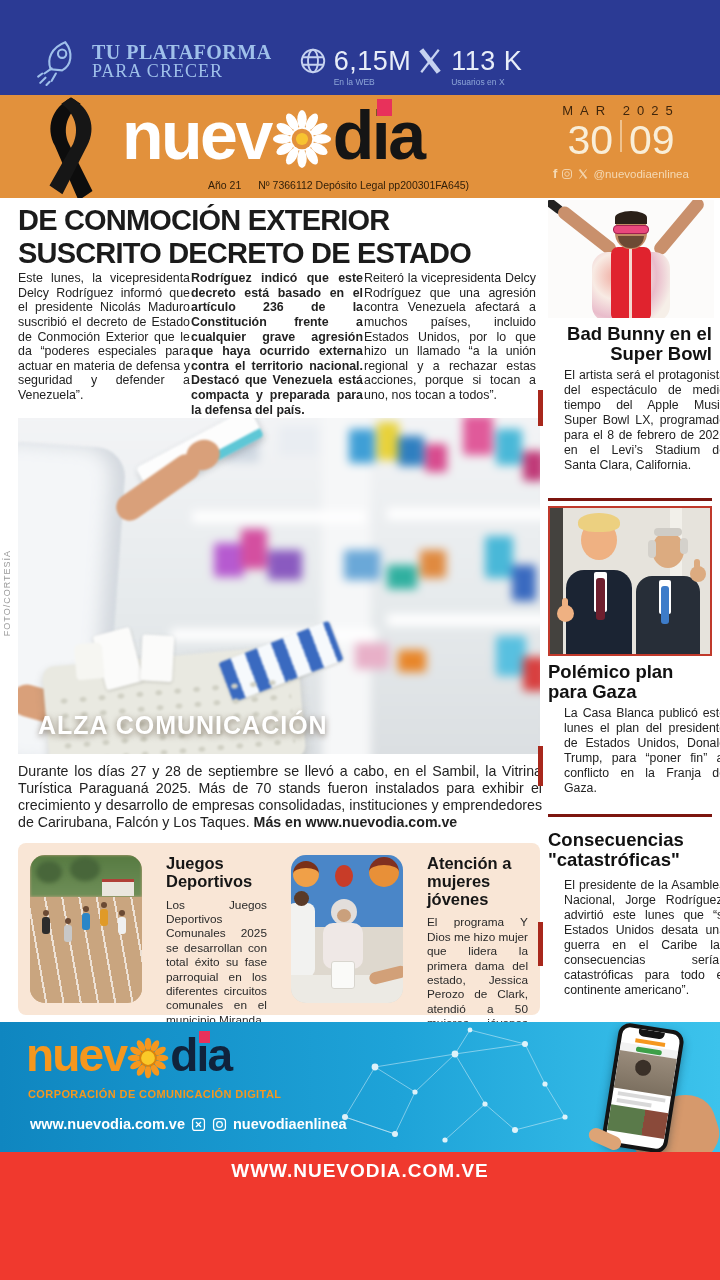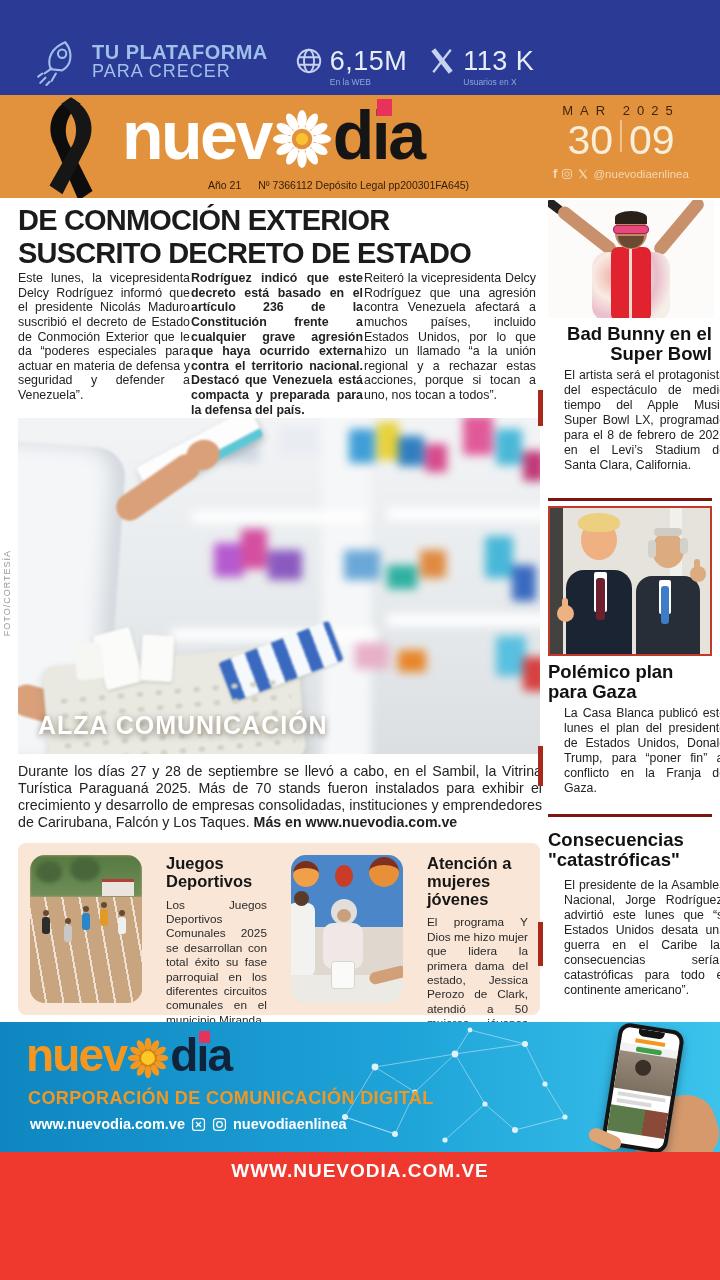--- a/index.html
+++ b/index.html
@@ -7,24 +7,24 @@
   body { font-family:"Liberation Sans","DejaVu Sans",sans-serif; }
   #page {
     position:relative; width:720px; height:1280px; margin:0 auto;
     background:#ffffff; overflow:hidden;
   }
   
   .topbar { position:absolute; left:0; top:0; width:720px; height:95px; background:#2b3a94; }
   .topbar-content { position:absolute; left:34px; right:14px; bottom:9px; display:flex; align-items:flex-end; }
   .tagline { display:flex; align-items:center; gap:8px; margin-right:26px; }
   .rocket { width:50px; height:50px; }
-  .tagline-text { line-height:1.02; }
+  .tagline-text { line-height:1.02;font-family:Liberation Serif, serif; }
   .tagline-l1 { font-size:20px; font-weight:700; color:#9fc0ea; letter-spacing:.5px; }
   .tagline-l2 { font-size:18px; font-weight:400; color:#9fc0ea; letter-spacing:1px; }
-  .stats { display:flex; align-items:flex-start; gap:20px; }
+  .stats { display:flex; align-items:flex-start; gap:4px; }
   .stat { display:flex; align-items:flex-end; gap:6px; }
   .stat .icon { width:30px; height:30px; margin-bottom:10px; }
   .stat-col { line-height:1; }
   .stat-value { font-size:27px; font-weight:400; color:#e7edf8; letter-spacing:.5px; }
   .stat-label { font-size:8.5px; color:#8ea6d8; margin-top:3px; }
   
   .masthead { position:absolute; left:0; top:95px; width:720px; height:103px; background:#e2913c; }
   .ribbon { position:absolute; left:28px; top:0; width:86px; height:108px; }
   .mast-logo { position:absolute; left:122px; top:6px; display:flex; align-items:center; font-size:68px; font-weight:700; letter-spacing:-2.5px; line-height:1; }
   .logo-orange-m { color:#ffffff; }
@@ -138,21 +138,21 @@
   .b-thumb::after { content:""; position:absolute; left:4px; top:-7px; width:6px; height:10px; border-radius:3px; background:#dcab80; }
   
   .footer { position:absolute; left:0; top:1022px; width:720px; height:130px; overflow:hidden;
     background:linear-gradient(90deg,#0f86c0 0%,#1ea3d8 55%,#3cc3ec 100%); }
   .net { position:absolute; left:330px; top:0; opacity:.85; }
   .foot-logo { position:absolute; left:26px; top:10px; display:flex; align-items:center; font-size:46px; font-weight:700; letter-spacing:-1.8px; line-height:1; }
   .logo-orange-f { color:#f5971e; }
   .logo-sun-f { width:42px; height:42px; margin:0 1px; transform:translateY(3px); }
   .logo-dark-f { position:relative; color:#10233c; }
   .logo-dot-f { position:absolute; left:29px; top:-1px; width:11px; height:12px; background:#e8315b; }
-  .foot-tagline { position:absolute; left:28px; top:66px; font-size:18px; font-weight:800; color:#f5971e; letter-spacing:.4px; }
+  .foot-tagline { position:absolute; left:28px; top:66px; font-size:11px; font-weight:800; color:#f5971e; letter-spacing:.4px; }
   .foot-web { position:absolute; left:30px; top:94px; display:flex; align-items:center; gap:6px; color:#ffffff; font-weight:700; font-size:14.5px; }
   .ficon { width:15px; height:15px; }
   .phone-wrap { position:absolute; right:10px; top:2px; width:150px; height:128px; }
   .hand { position:absolute; right:-8px; bottom:-16px; width:86px; height:70px; background:#d6996c; border-radius:50% 40% 40% 50%; transform:rotate(-18deg); }
   .phone { position:absolute; right:34px; top:2px; width:66px; height:124px; background:#141414; border-radius:12px; transform:rotate(9deg); box-shadow:0 4px 10px rgba(0,40,60,.45); }
   .phone-screen { position:absolute; inset:4px; background:#fff; border-radius:8px; overflow:hidden; }
   .ps-notch { height:7px; background:#141414; border-radius:0 0 5px 5px; width:26px; margin:0 auto; }
   .ps-brand { height:9px; display:flex; align-items:center; justify-content:center; }
   .ps-brand i { display:block; width:30px; height:4px; background:#f5971e; }
   .ps-green { height:8px; display:flex; align-items:center; justify-content:center; background:#f2f2f2; }

